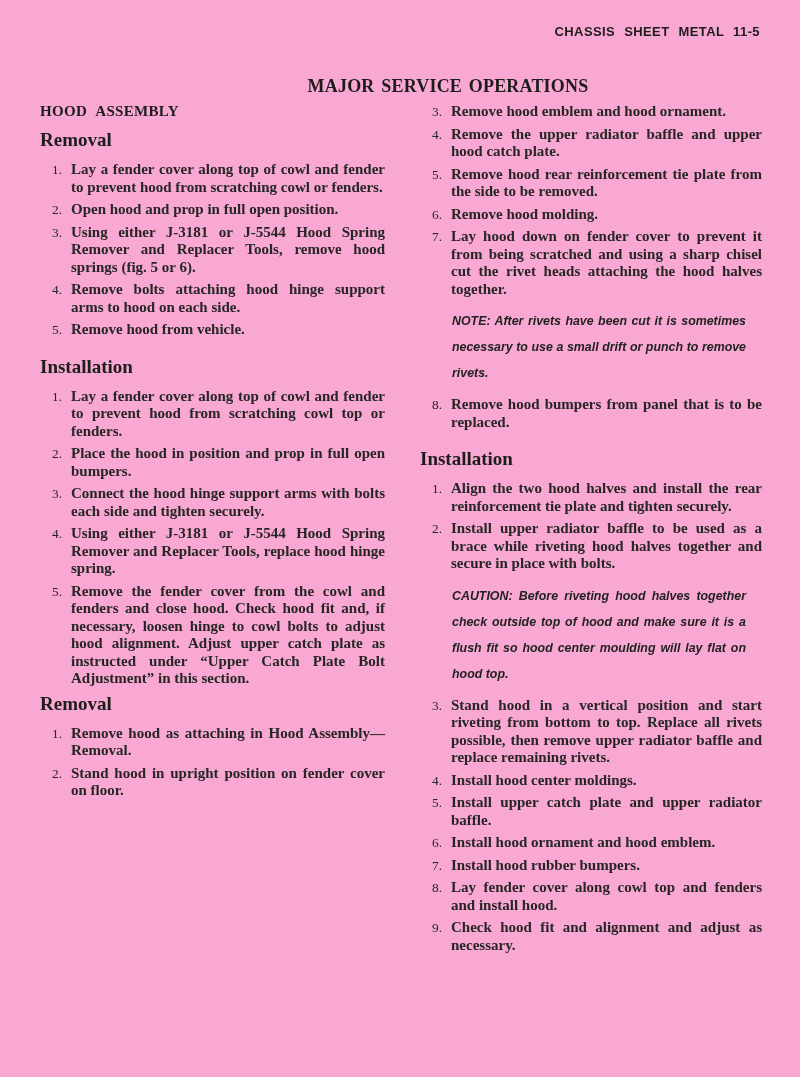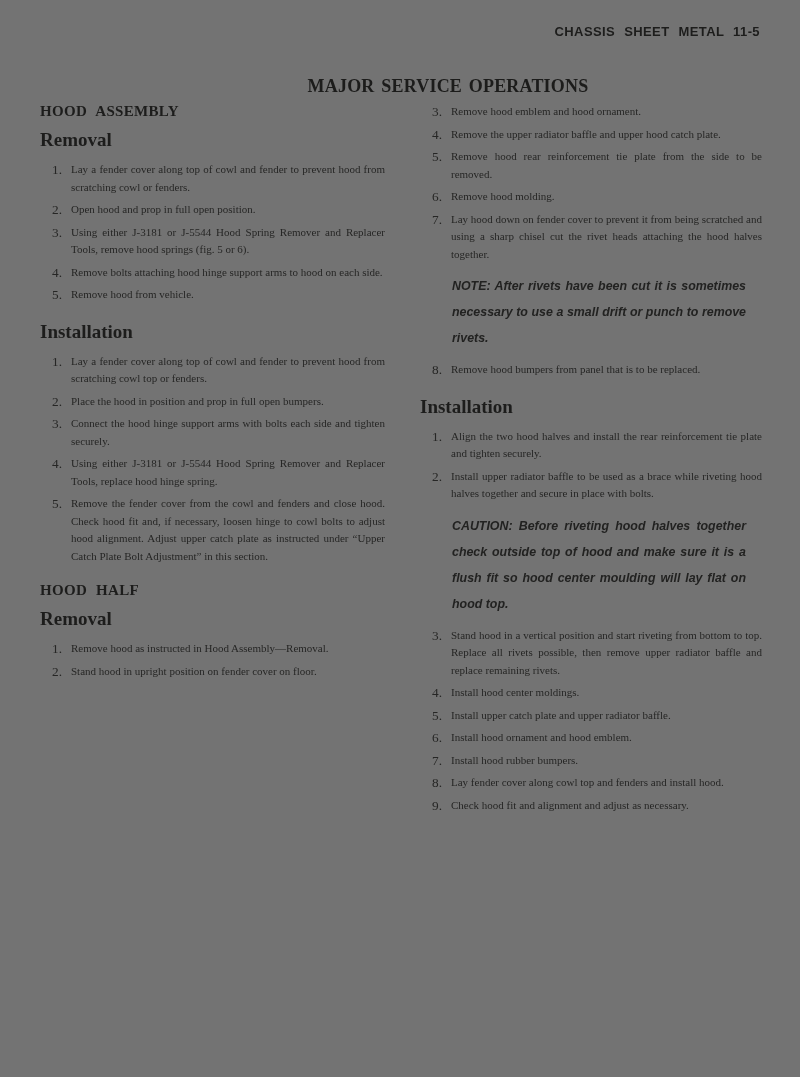--- a/index.html
+++ b/index.html
@@ -4,21 +4,21 @@
 <style>
   html, body {
     margin: 0;
     padding: 0;
     background: #ffffff;
   }
   .page {
     position: relative;
     width: 800px;
     height: 1077px;
-    background: #737373;
+    background: #f9a8d4;
     color: #262625;
     font-family: "Liberation Serif", "DejaVu Serif", serif;
     overflow: hidden;
     box-sizing: border-box;
   }
   .running-head {
     position: absolute;
     top: 24px;
     right: 40px;
     font-family: "Liberation Sans", "DejaVu Sans", sans-serif;
@@ -75,23 +75,24 @@
   .li .num {
     width: 22px;
     flex: 0 0 22px;
     text-align: right;
     padding-right: 9px;
     font-size: 13.3px;
     line-height: 17.5px;
   }
   .li .txt {
     flex: 1;
-    font-size: 11px;
+    font-size: 15px;
     line-height: 17.5px;
     text-align: justify;
+    font-weight: bold;
   }
   .advisory {
     margin: 10px 16px 10px 32px;
     font-family: "Liberation Sans", "DejaVu Sans", sans-serif;
     font-weight: bold;
     font-style: italic;
     font-size: 12.4px;
     line-height: 26px;
     text-align: justify;
     color: #222221;
@@ -153,27 +154,26 @@
       </div>
       <div class="li">
         <span class="num">4.</span>
         <span class="txt">Using either J-3181 or J-5544 Hood Spring Remover and Replacer Tools, replace hood hinge spring.</span>
       </div>
       <div class="li">
         <span class="num">5.</span>
         <span class="txt">Remove the fender cover from the cowl and fenders and close hood. Check hood fit and, if necessary, loosen hinge to cowl bolts to adjust hood alignment. Adjust upper catch plate as instructed under “Upper Catch Plate Bolt Adjustment” in this section.</span>
       </div>
 
-      <div class="sec-heading sec-gap">HOOD HALF</div>
 
       <div class="sub-heading">Removal</div>
 
       <div class="li">
         <span class="num">1.</span>
-        <span class="txt">Remove hood as instructed in Hood Assembly—Removal.</span>
+        <span class="txt">Remove hood as attaching in Hood Assembly—Removal.</span>
       </div>
       <div class="li">
         <span class="num">2.</span>
         <span class="txt">Stand hood in upright position on fender cover on floor.</span>
       </div>
 
     </div>
 
     <div class="col-right">
 

